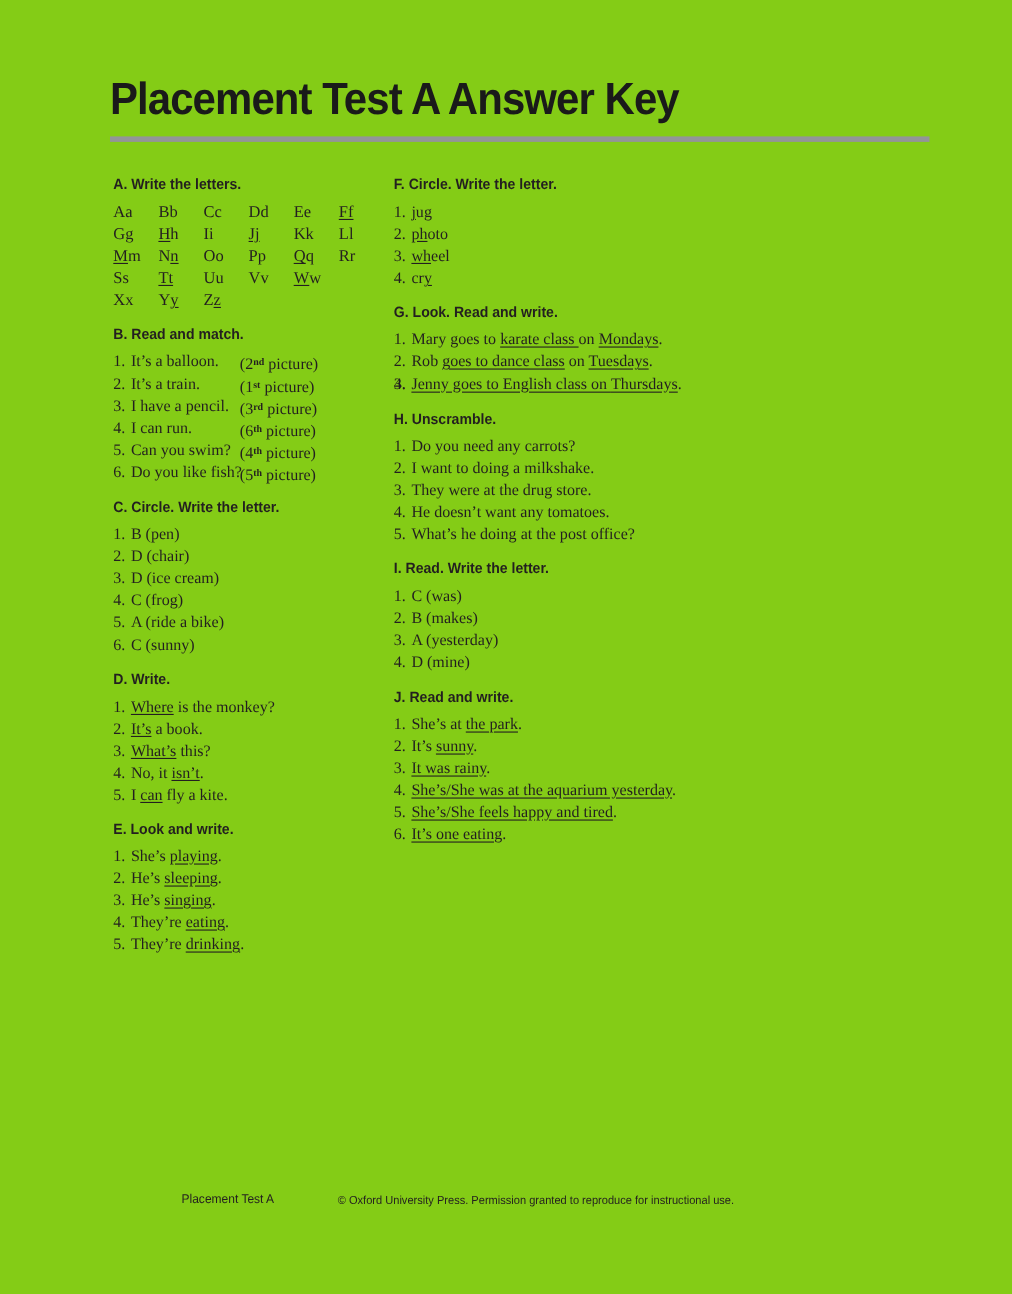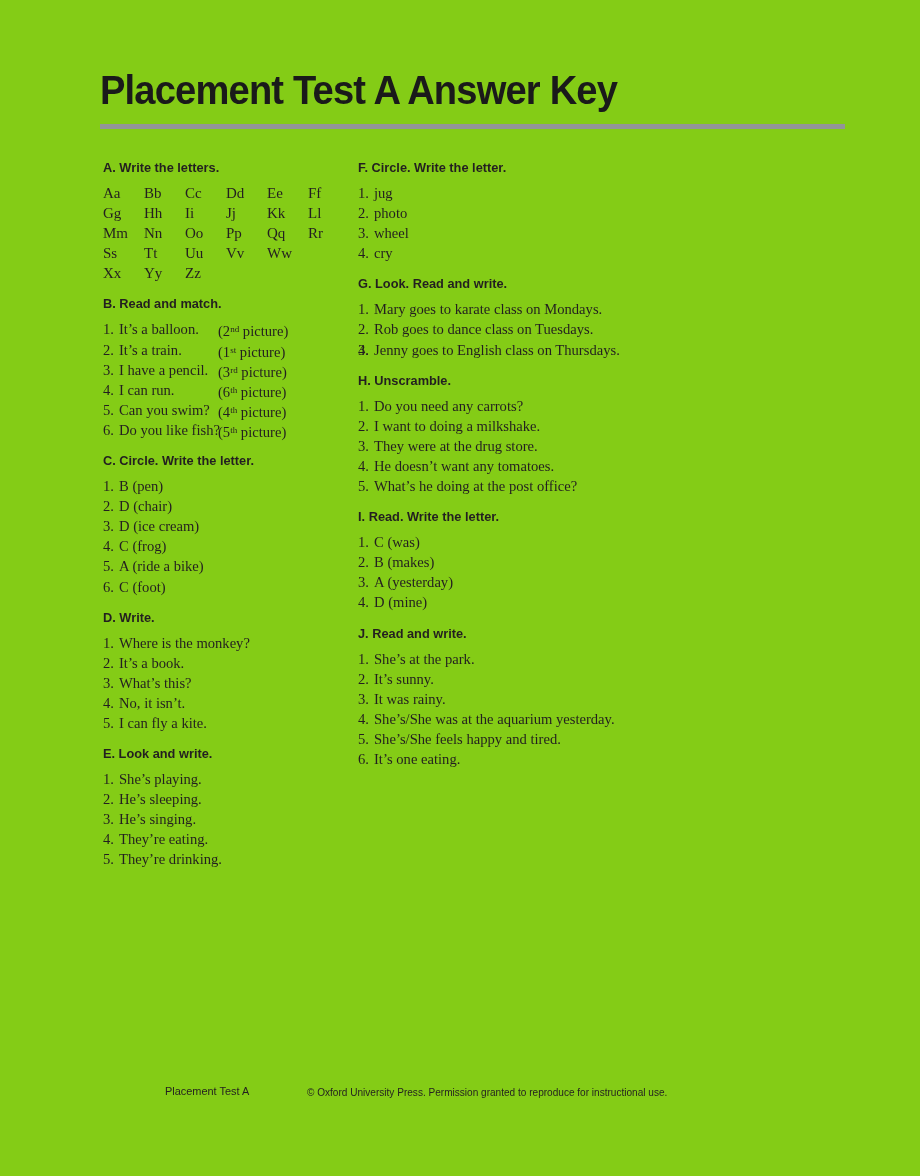--- a/index.html
+++ b/index.html
@@ -63,22 +63,22 @@
     line-height: 20.1px;
     color: #231f20;
     position: relative;
     padding-left: 16px;
   }
   .item .num {
     position: absolute;
     left: 0;
     top: 0;
   }
-  u, .u { text-underline-offset: 1.5px; }
-  sup { font-size: 0.62em; vertical-align: 0.42em; }
+  u, .u { text-decoration: underline; text-underline-offset: 1.5px; }
+  sup { font-size: 0.62em; vertical-align: 0.42em; font-weight: bold; }
 
   
   .alpha {
     display: grid;
     grid-template-columns: repeat(6, 41px);
     font-size: 15px;
     line-height: 20.1px;
   }
   .alpha span { white-space: nowrap; }
 
@@ -182,21 +182,21 @@
     <div class="gap-sec-lg"></div>
 
     <div class="sec">
       <div class="sec-head">C. Circle. Write the letter.</div>
       <div id="c-items">
           <div class="item"><span class="num">1.</span><span>B (pen)</span></div>
           <div class="item"><span class="num">2.</span><span>D (chair)</span></div>
           <div class="item"><span class="num">3.</span><span>D (ice cream)</span></div>
           <div class="item"><span class="num">4.</span><span>C (frog)</span></div>
           <div class="item"><span class="num">5.</span><span>A (ride a bike)</span></div>
-          <div class="item"><span class="num">6.</span><span>C (foot)</span></div>
+          <div class="item"><span class="num">6.</span><span>C (sunny)</span></div>
         </div>
     </div>
 
     <div class="gap-sec-lg"></div>
 
     <div class="sec">
       <div class="sec-head">D. Write.</div>
       <div id="d-items">
           <div class="item"><span class="num">1.</span><span><span class="u">Where</span> is the monkey?</span></div>
           <div class="item"><span class="num">2.</span><span><span class="u">It’s</span> a book.</span></div>

